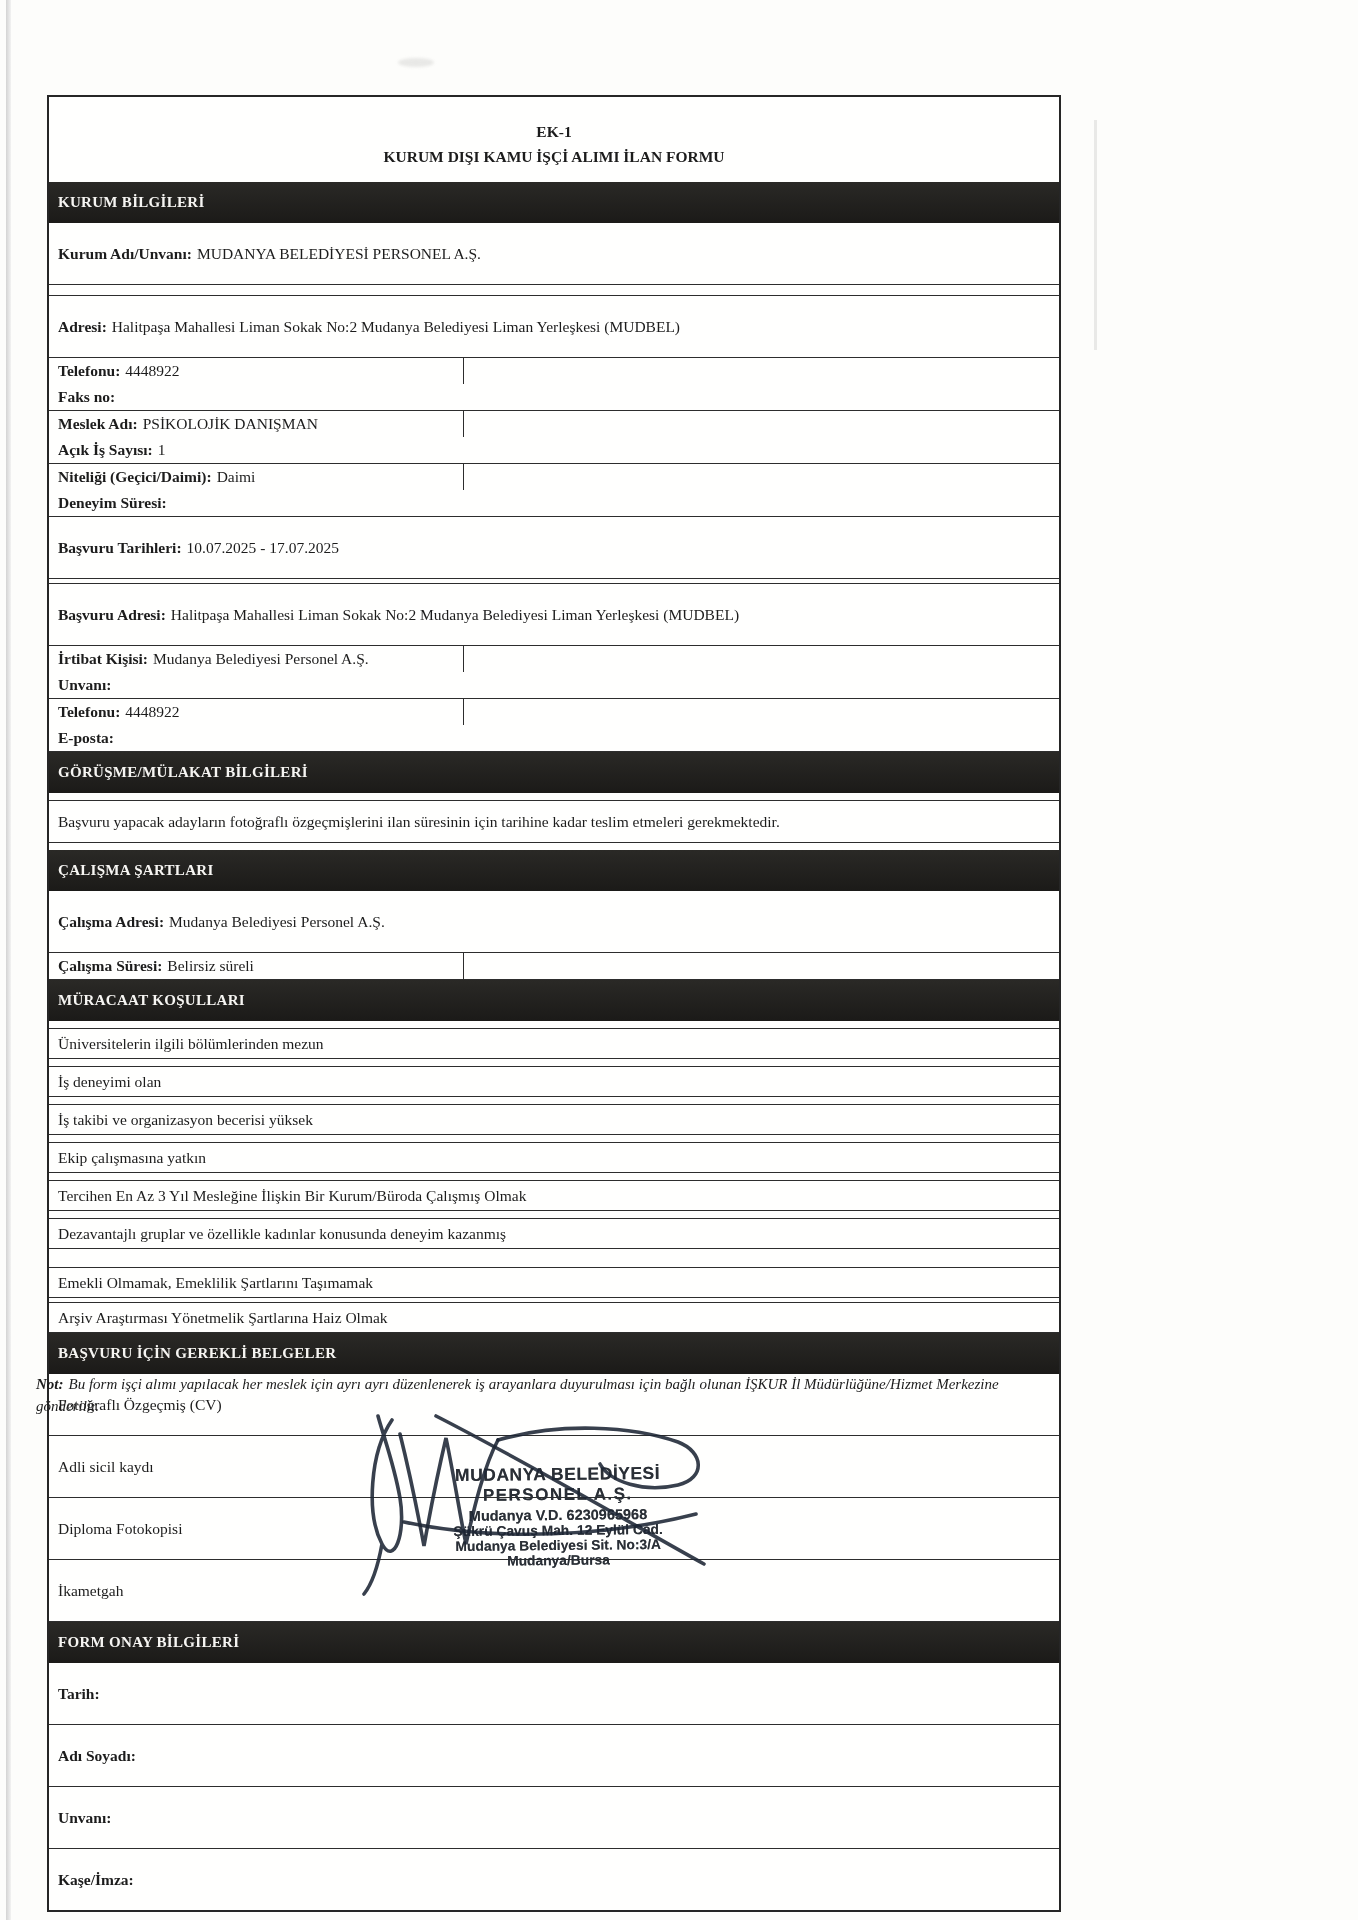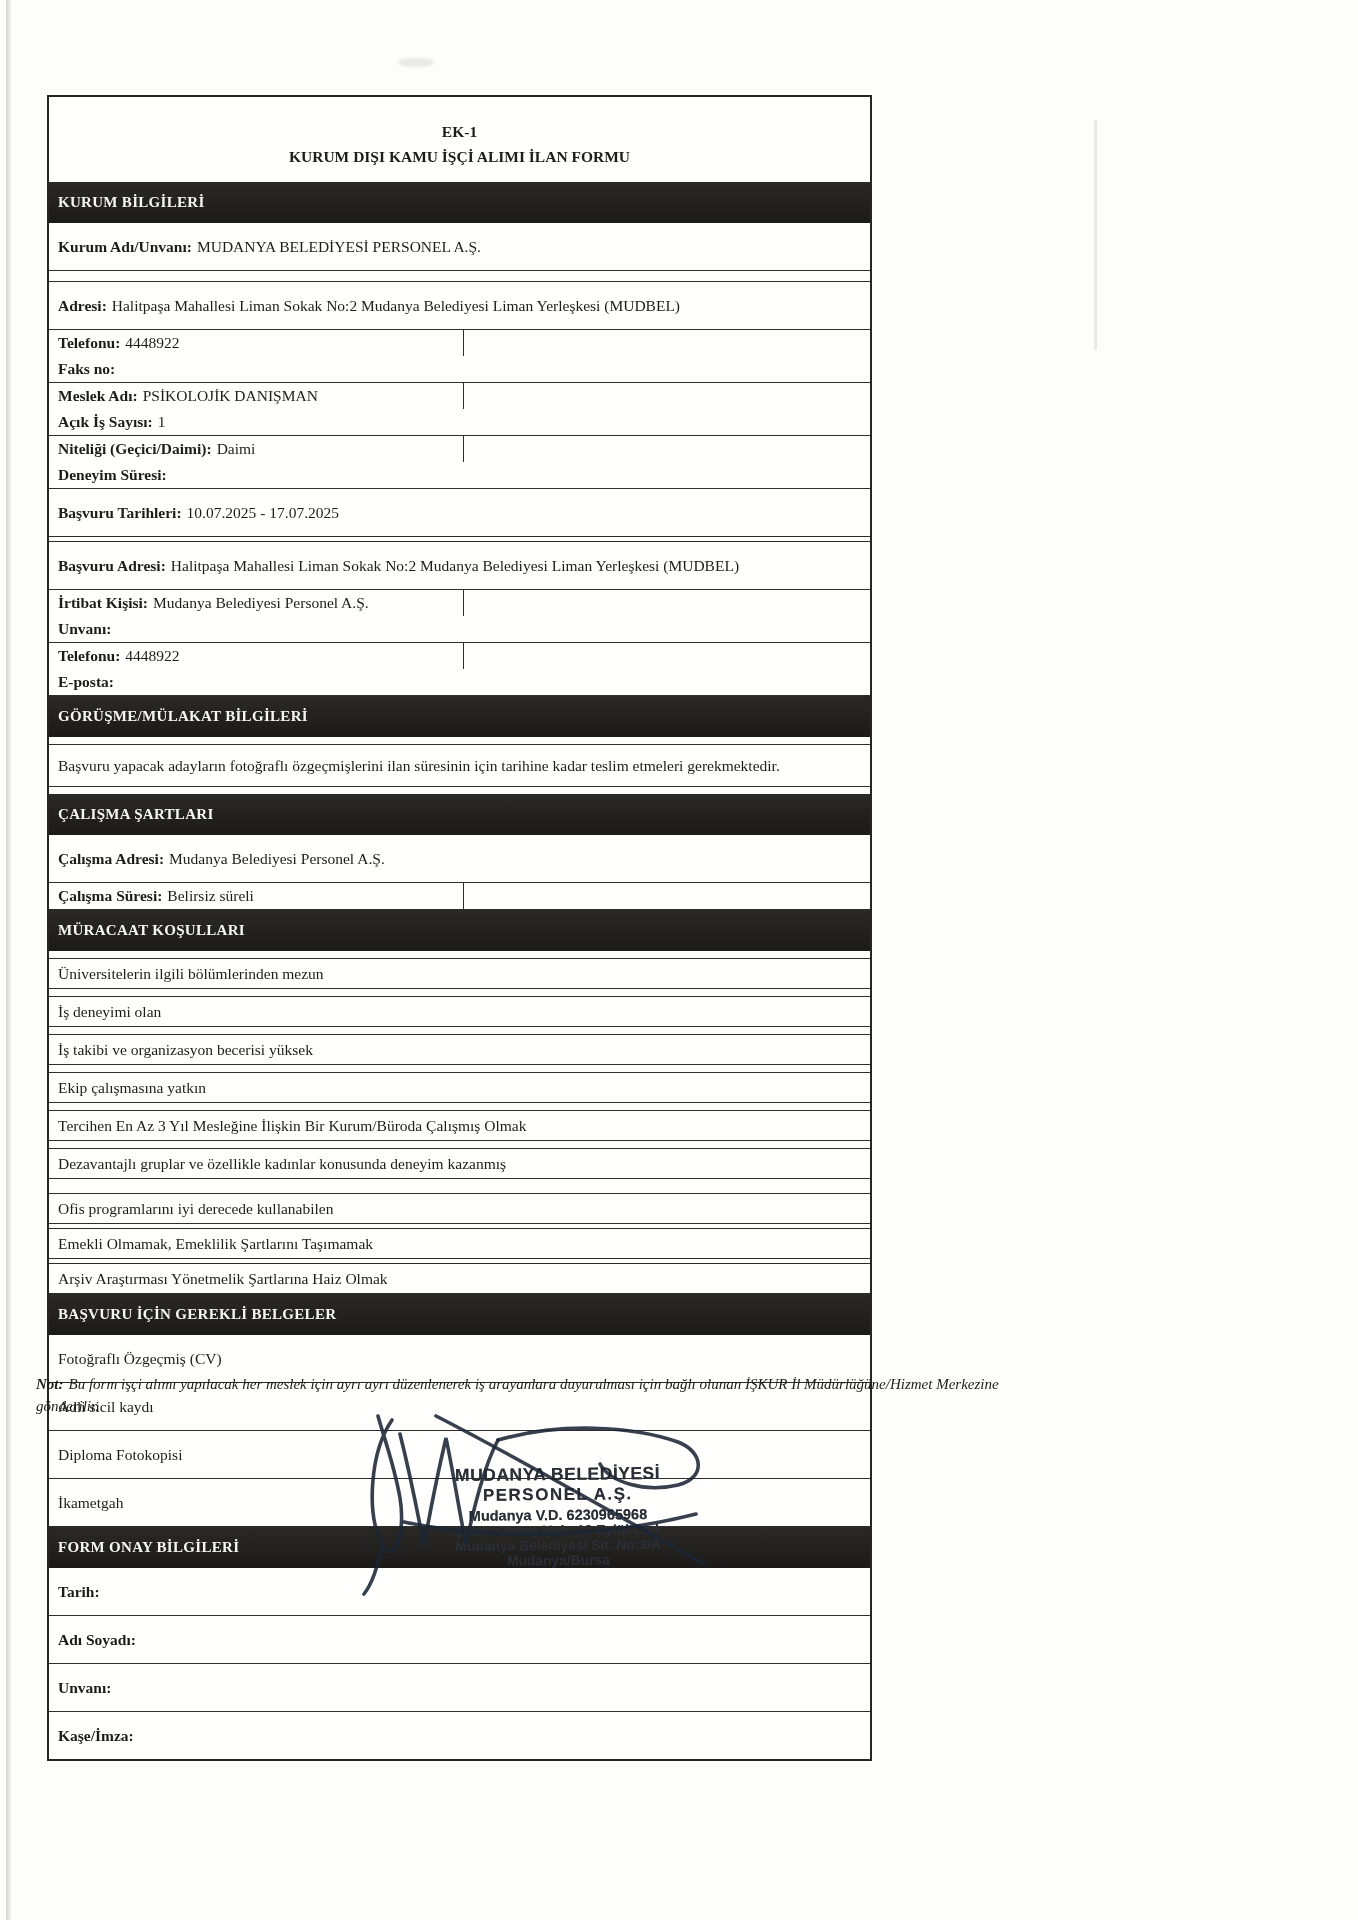--- a/index.html
+++ b/index.html
@@ -8,28 +8,28 @@
           font-family:"Liberation Serif", serif; color:#1c1c1c; overflow:hidden; }
 
   
   .scan-band { position:absolute; left:6px; top:0; width:5px; height:1920px;
                background:linear-gradient(to right,#c6c6c6,#efefef); opacity:.75; }
   .smudge-a { position:absolute; left:398px; top:58px; width:36px; height:9px;
               background:#d8d8d6; opacity:.55; border-radius:50%; filter:blur(1.5px); }
   .smudge-b { position:absolute; left:1094px; top:120px; width:3px; height:230px;
               background:#d2d2d0; opacity:.45; filter:blur(.7px); }
 
-  .form { position:absolute; left:47px; top:95px; width:825px;
+  .form { position:absolute; left:47px; top:95px; width:1014px;
           border:2.2px solid #262626; background:#fffffe; }
   .form-header { text-align:center; font-weight:bold; font-size:15.5px;
                  line-height:1.6; padding:23px 0 12px; }
   .section-bar { background:linear-gradient(#2a2926,#1b1a18); color:#f6f5f2;
                  font-weight:bold; font-size:15px; letter-spacing:.3px; padding:12px 9px; }
   .row { border-bottom:1.6px solid #2d2d2d; font-size:15.5px; line-height:19px;
-         padding:14px 9px; min-height:26px; }
+         padding:21px 9px; min-height:26px; }
   .row.topline { border-top:1.6px solid #2d2d2d; }
   .row.tall { padding:11px 9px; }
   .row.cond { min-height:29px; padding:5px 9px; }
   .row.noline { border-bottom:none; }
   .split { display:flex; padding:0;flex-direction:column; }
   .split .cell { padding:3.5px 9px; }
   .split .cell.left { width:415px; border-right:1.6px solid #2d2d2d; }
   .split .cell.right { flex:1; }
   .lbl { font-weight:bold; margin-right:5px; }
   .g4 { height:4px; } .g7 { height:7px; } .g10 { height:10px; }
@@ -145,21 +145,20 @@
     <div class="g7"></div>
     <div class="row topline cond">İş takibi ve organizasyon becerisi yüksek</div>
     <div class="g7"></div>
     <div class="row topline cond">Ekip çalışmasına yatkın</div>
     <div class="g7"></div>
     <div class="row topline cond">Tercihen En Az 3 Yıl Mesleğine İlişkin Bir Kurum/Büroda Çalışmış Olmak</div>
     <div class="g7"></div>
     <div class="row topline cond">Dezavantajlı gruplar ve özellikle kadınlar konusunda deneyim kazanmış</div>
     <div class="g7"></div>
     <div class="g7"></div>
-    <div class="row topline cond">Ofis programlarını iyi derecede kullanabilen</div>
     <div class="g4"></div>
     <div class="row topline cond">Emekli Olmamak, Emeklilik Şartlarını Taşımamak</div>
     <div class="g4"></div>
     <div class="row topline cond">Arşiv Araştırması Yönetmelik Şartlarına Haiz Olmak</div>
 
     <div class="section-bar">BAŞVURU İÇİN GEREKLİ BELGELER</div>
     <div class="row">Fotoğraflı Özgeçmiş (CV)</div>
     <div class="row">Adli sicil kaydı</div>
     <div class="row">Diploma Fotokopisi</div>
     <div class="row">İkametgah</div>

